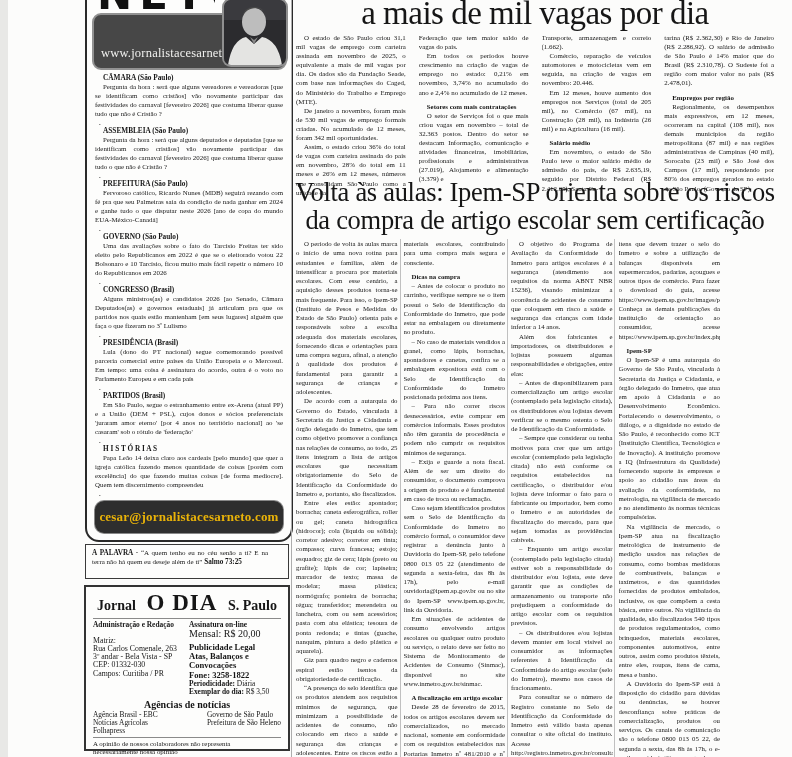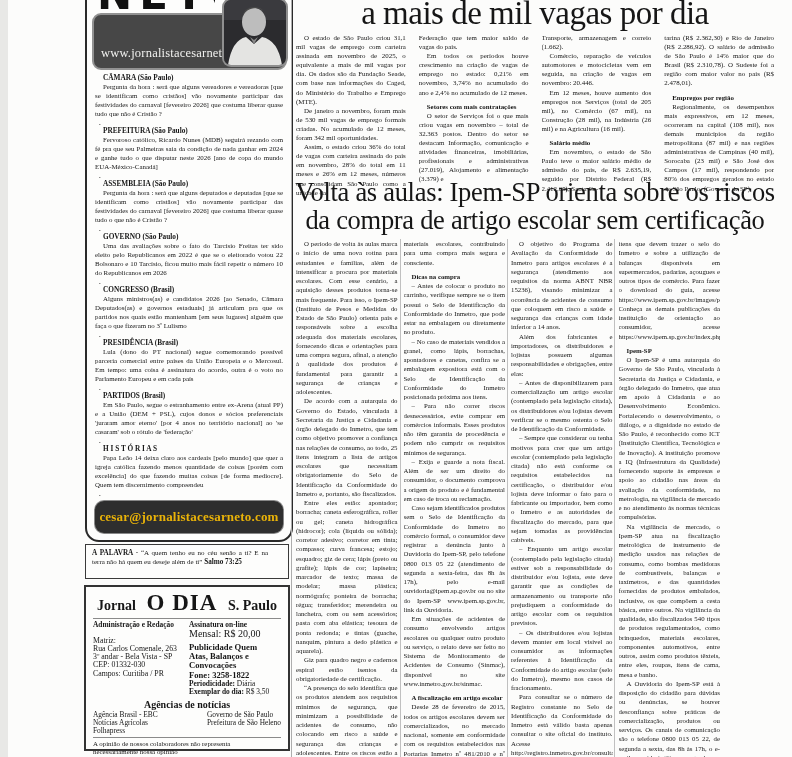--- a/index.html
+++ b/index.html
@@ -103,26 +103,26 @@
     <path d="M26 37 L30 44 L34 37 L30 40 Z" fill="#8a8a8a"></path>
   </svg>
 </div>
 
 <div class="abs cesar-body">
     <div class="sec">
       <h4>CÂMARA (São Paulo)</h4>
       <p>Pergunta da hora : será que alguns vereadores e vereadoras [que se identificam como cristãos] vão novamente participar das festividades do carnaval [fevereiro 2026] que costuma liberar quase tudo que não é Cristão ?</p>
     </div>
     <div class="sec">
+      <h4>ASSEMBLEIA (São Paulo)</h4>
+      <p>Pergunta da hora : será que alguns deputados e deputadas [que se identificam como cristãos] vão novamente participar das festividades do carnaval [fevereiro 2026] que costuma liberar quase tudo o que não é Cristão ?</p>
+    </div>
+    <div class="sec">
       <h4>PREFEITURA (São Paulo)</h4>
       <p>Fervoroso católico, Ricardo Nunes (MDB) seguirá rezando com fé pra que seu Palmeiras saia da condição de nada ganhar em 2024 e ganhe tudo o que disputar neste 2026 [ano de copa do mundo EUA-México-Canadá]</p>
-    </div>
-    <div class="sec">
-      <h4>ASSEMBLEIA (São Paulo)</h4>
-      <p>Pergunta da hora : será que alguns deputados e deputadas [que se identificam como cristãos] vão novamente participar das festividades do carnaval [fevereiro 2026] que costuma liberar quase tudo o que não é Cristão ?</p>
     </div>
     <div class="sec">
       <h4>GOVERNO (São Paulo)</h4>
       <p>Uma das avaliações sobre o fato do Tarcísio Freitas ter sido eleito pelo Republicanos em 2022 é que se o eleitorado votou 22 Bolsonaro e 10 Tarcísio, ficou muito mais fácil repetir o número 10 do Republicanos em 2026</p>
     </div>
     <div class="sec">
       <h4>CONGRESSO (Brasil)</h4>
       <p>Alguns ministros(as) e candidatos 2026 [ao Senado, Câmara Deputados(as) e governos estaduais] já articulam pra que os partidos nos quais estão mantenham [em seus lugares] alguém que faça o que fizeram no 3º Lulismo</p>
     </div>
     <div class="sec">
@@ -163,21 +163,21 @@
           <div class="ln">Rua Carlos Comenale, 263</div>
           <div class="ln">3º andar - Bela Vista - SP</div>
           <div class="ln">CEP: 01332-030</div>
           <div class="ln">Campos: Curitiba / PR</div>
         </div>
     </div>
     <div class="rc">
       <div class="lbl">Assinatura on-line</div>
       <div class="val">Mensal: R$ 20,00</div>
       <div class="pub">
-          <div class="ln">Publicidade Quem</div>
+          <div class="ln">Publicidade Legal</div>
           <div class="ln">Atas, Balanços e</div>
           <div class="ln">Convocações</div>
           <div class="ln">Fone: 3258-1822</div>
         </div>
       <div class="kv"><b>Periodicidade:</b><span> Diária</span></div>
       <div class="kv"><b>Exemplar do dia:</b><span> R$ 3,50</span></div>
     </div>
   </div>
   <div class="ag-title">Agências de notícias</div>
   <div class="ag-cols">

